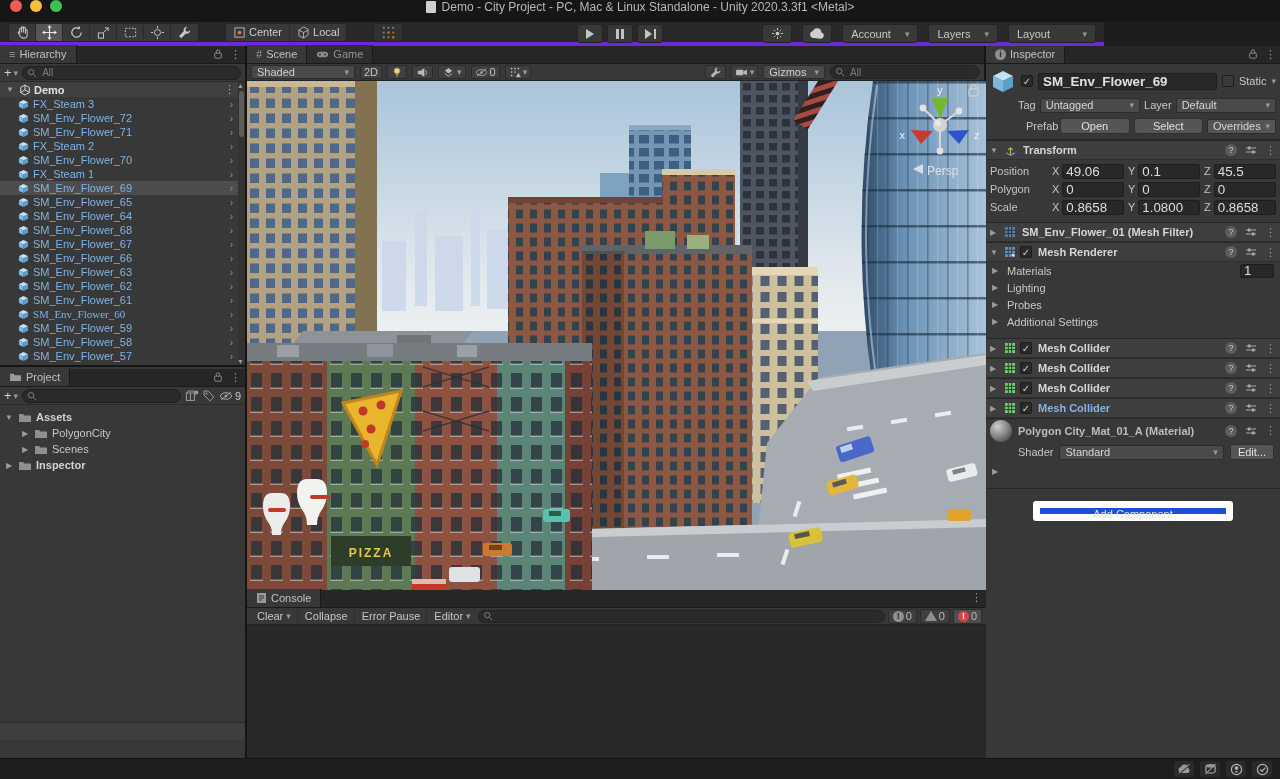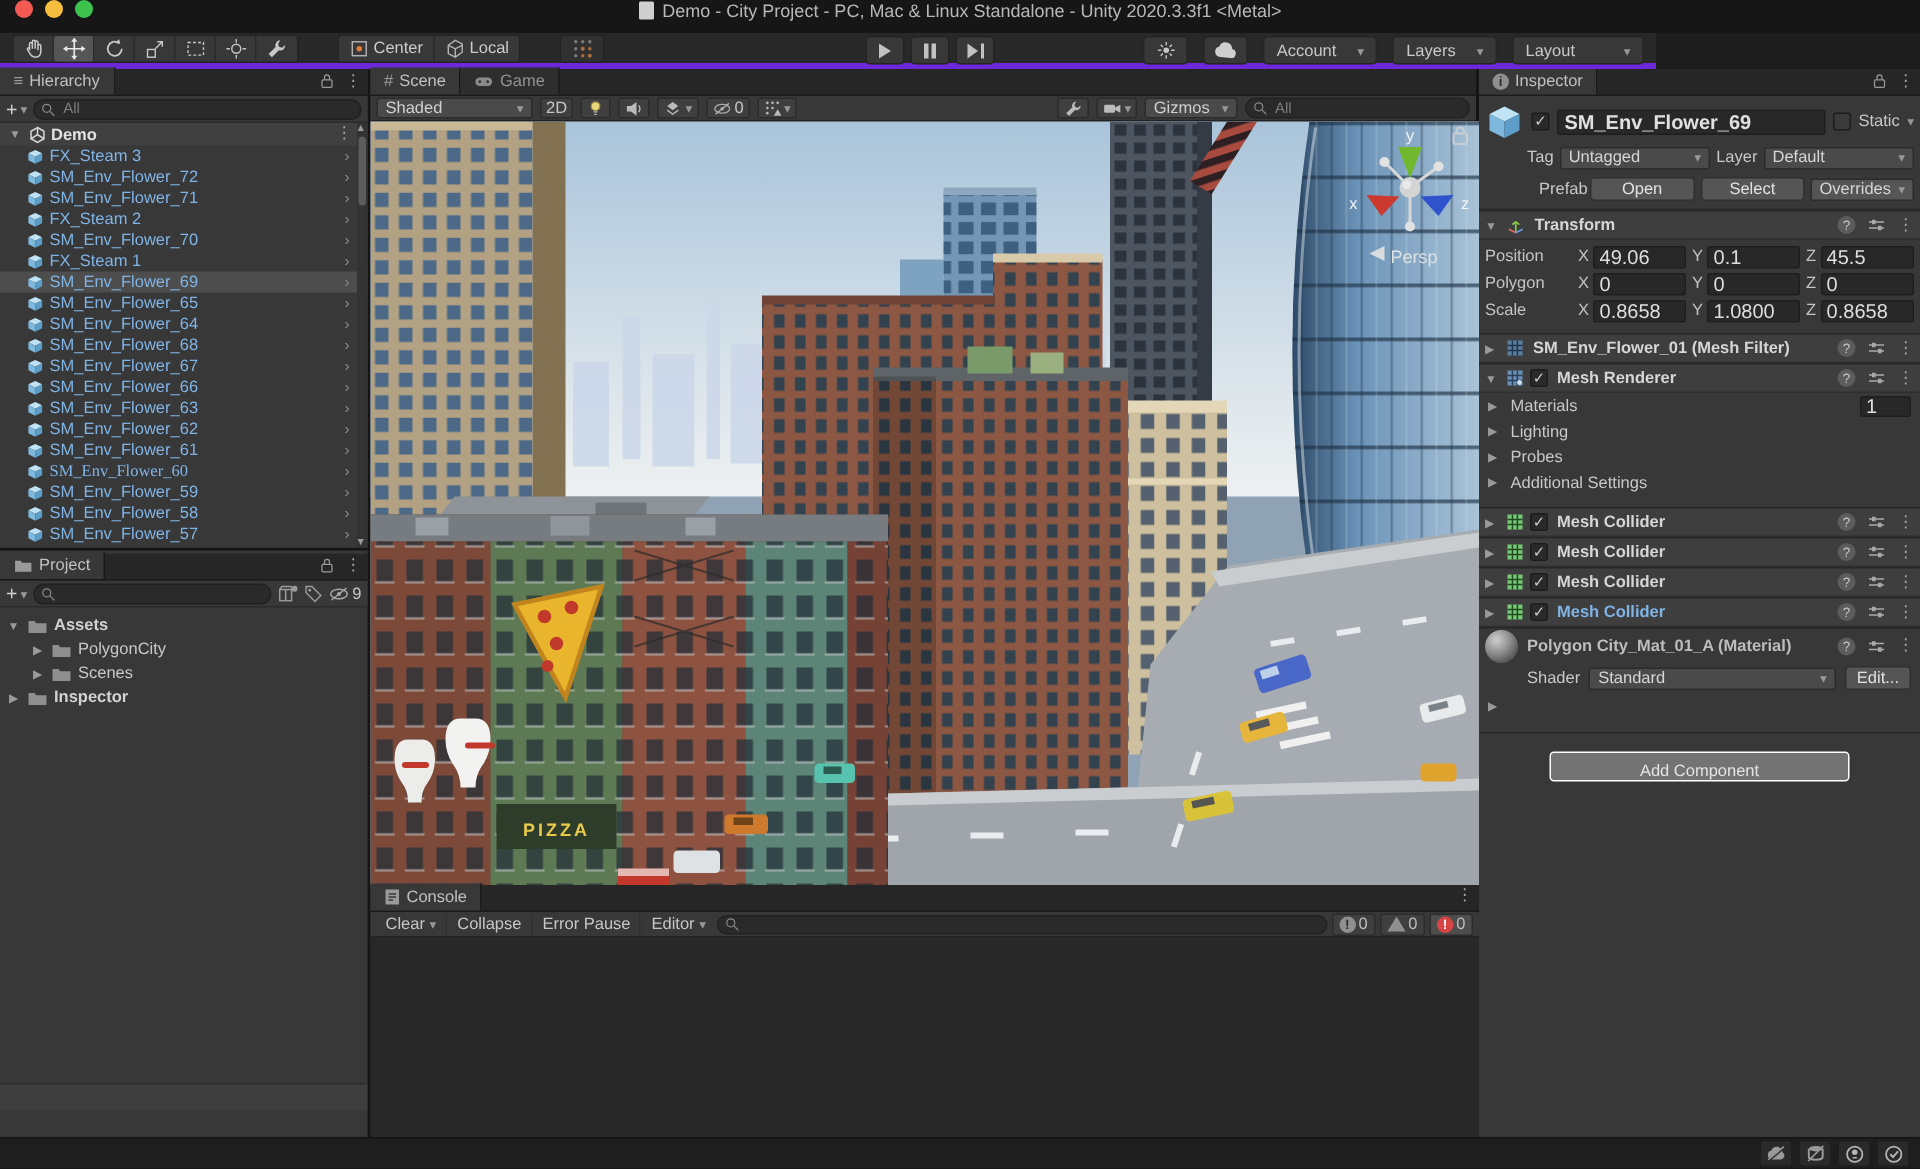--- a/index.html
+++ b/index.html
@@ -93,21 +93,21 @@
   .xlabel{width:58px;color:#c4c4c4;}
   .axgrp{flex:1;display:flex;align-items:center;gap:2px;padding-left:4px;}
   .axname{color:#c4c4c4;margin-right:1px;}
   .vfield{flex:1;width:40px;height:15px;background:#282828;border:1px solid #1e1e1e;border-radius:2px;color:#dedede;padding:0 3px;outline:none;min-width:0;}
   .foldrow{display:flex;align-items:center;height:17px;padding:0 6px;gap:5px;color:#c8c8c8;}
   .count-field{margin-left:auto;width:34px;height:14px;background:#282828;border:1px solid #1e1e1e;border-radius:2px;color:#dedede;padding:0 3px;outline:none;}
   .mat-head{height:24px;display:flex;align-items:center;gap:6px;padding:0 4px;border-top:1px solid #272727;}
   .sphere{width:22px;height:22px;border-radius:50%;background:radial-gradient(circle at 35% 30%,#cfcfcf,#8a8a8a 45%,#3f3f3f 90%);}
   .shader-row{display:flex;align-items:center;gap:6px;height:20px;padding:0 6px 0 32px;}
   .addc-wrap{display:flex;justify-content:center;padding:12px 0;border-top:1px solid #272727;margin-top:10px;}
-  .addc{width:200px;height:20px;background:#737373;border:1px solid #ffffff;border-radius:3px;color:#e4e4e4;display:flex;align-items:flex-end;justify-content:center;}
+  .addc{width:200px;height:20px;background:#1d4ed8;border:7px solid #ffffff;border-radius:3px;color:#e4e4e4;display:flex;align-items:flex-start;justify-content:center;}
   
   .statusbar{position:absolute;left:0;top:758px;width:1280px;height:21px;background:#1e1e1e;border-top:1px solid #141414;display:flex;align-items:center;justify-content:flex-end;gap:6px;padding-right:8px;}
   .sb-ico{width:20px;height:16px;display:flex;align-items:center;justify-content:center;background:#2a2a2a;border-radius:2px;}
 </style>
 </head>
 <body>
 
 <div id="root">
 
   <div class="titlebar">

